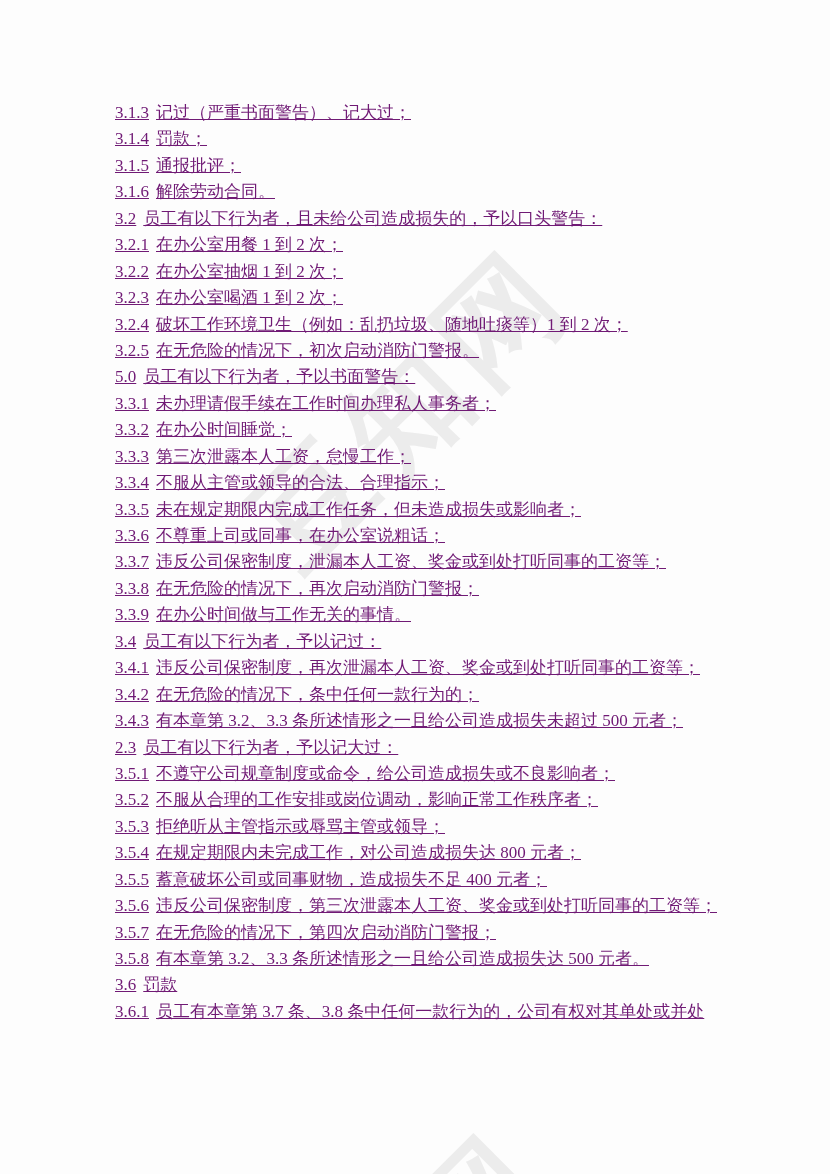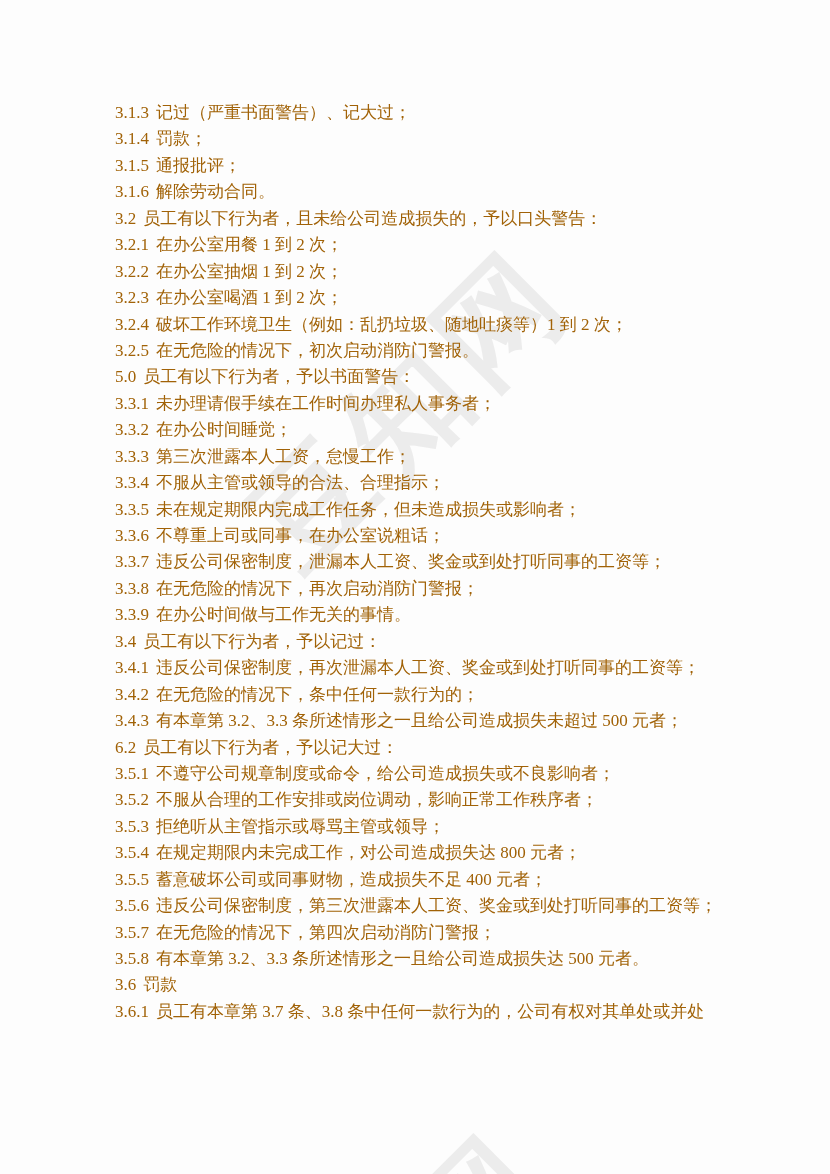--- a/index.html
+++ b/index.html
@@ -48,21 +48,21 @@
   .num:empty {
     margin-right: 0;
   }
 </style>
 </head>
 <body>
 
 <div class="page">
   <div class="watermark wm1" style="color: rgb(236, 236, 236);">豆知网</div>
   <div class="watermark wm2" style="color: rgb(236, 236, 236);">豆知网</div>
-  <div class="content" id="doc-lines" style="color: #a16207;">
+  <div class="content" id="doc-lines" style="color: #701a75; text-decoration: underline;">
       <div class="line"><span class="num">3.1.3</span><span>记过（严重书面警告）、记大过；</span></div>
       <div class="line"><span class="num">3.1.4</span><span>罚款；</span></div>
       <div class="line"><span class="num">3.1.5</span><span>通报批评；</span></div>
       <div class="line"><span class="num">3.1.6</span><span>解除劳动合同。</span></div>
       <div class="line"><span class="num">3.2</span><span>员工有以下行为者，且未给公司造成损失的，予以口头警告：</span></div>
       <div class="line"><span class="num">3.2.1</span><span>在办公室用餐 1 到 2 次；</span></div>
       <div class="line"><span class="num">3.2.2</span><span>在办公室抽烟 1 到 2 次；</span></div>
       <div class="line"><span class="num">3.2.3</span><span>在办公室喝酒 1 到 2 次；</span></div>
       <div class="line"><span class="num">3.2.4</span><span>破坏工作环境卫生（例如：乱扔垃圾、随地吐痰等）1 到 2 次；</span></div>
       <div class="line"><span class="num">3.2.5</span><span>在无危险的情况下，初次启动消防门警报。</span></div>
@@ -73,21 +73,21 @@
       <div class="line"><span class="num">3.3.4</span><span>不服从主管或领导的合法、合理指示；</span></div>
       <div class="line"><span class="num">3.3.5</span><span>未在规定期限内完成工作任务，但未造成损失或影响者；</span></div>
       <div class="line"><span class="num">3.3.6</span><span>不尊重上司或同事，在办公室说粗话；</span></div>
       <div class="line"><span class="num">3.3.7</span><span>违反公司保密制度，泄漏本人工资、奖金或到处打听同事的工资等；</span></div>
       <div class="line"><span class="num">3.3.8</span><span>在无危险的情况下，再次启动消防门警报；</span></div>
       <div class="line"><span class="num">3.3.9</span><span>在办公时间做与工作无关的事情。</span></div>
       <div class="line"><span class="num">3.4</span><span>员工有以下行为者，予以记过：</span></div>
       <div class="line"><span class="num">3.4.1</span><span>违反公司保密制度，再次泄漏本人工资、奖金或到处打听同事的工资等；</span></div>
       <div class="line"><span class="num">3.4.2</span><span>在无危险的情况下，条中任何一款行为的；</span></div>
       <div class="line"><span class="num">3.4.3</span><span>有本章第 3.2、3.3 条所述情形之一且给公司造成损失未超过 500 元者；</span></div>
-      <div class="line"><span class="num">6.2</span><span>员工有以下行为者，予以记大过：</span></div>
+      <div class="line"><span class="num">2.3</span><span>员工有以下行为者，予以记大过：</span></div>
       <div class="line"><span class="num">3.5.1</span><span>不遵守公司规章制度或命令，给公司造成损失或不良影响者；</span></div>
       <div class="line"><span class="num">3.5.2</span><span>不服从合理的工作安排或岗位调动，影响正常工作秩序者；</span></div>
       <div class="line"><span class="num">3.5.3</span><span>拒绝听从主管指示或辱骂主管或领导；</span></div>
       <div class="line"><span class="num">3.5.4</span><span>在规定期限内未完成工作，对公司造成损失达 800 元者；</span></div>
       <div class="line"><span class="num">3.5.5</span><span>蓄意破坏公司或同事财物，造成损失不足 400 元者；</span></div>
       <div class="line"><span class="num">3.5.6</span><span>违反公司保密制度，第三次泄露本人工资、奖金或到处打听同事的工资等；</span></div>
       <div class="line"><span class="num">3.5.7</span><span>在无危险的情况下，第四次启动消防门警报；</span></div>
       <div class="line"><span class="num">3.5.8</span><span>有本章第 3.2、3.3 条所述情形之一且给公司造成损失达 500 元者。</span></div>
       <div class="line"><span class="num">3.6</span><span>罚款</span></div>
       <div class="line"><span class="num">3.6.1</span><span>员工有本章第 3.7 条、3.8 条中任何一款行为的，公司有权对其单处或并处</span></div>

